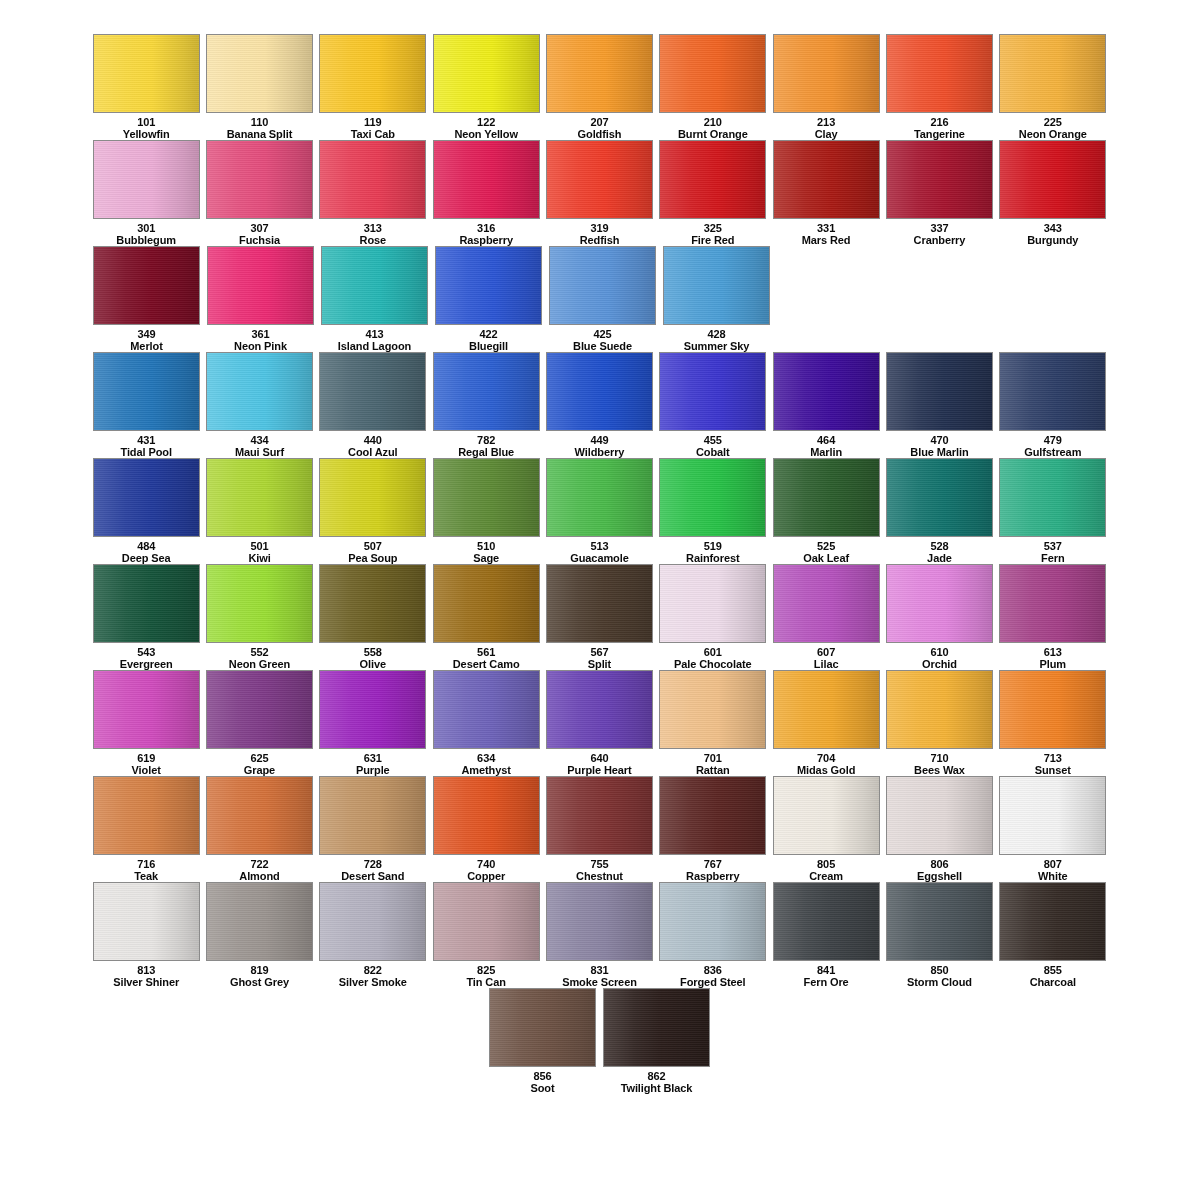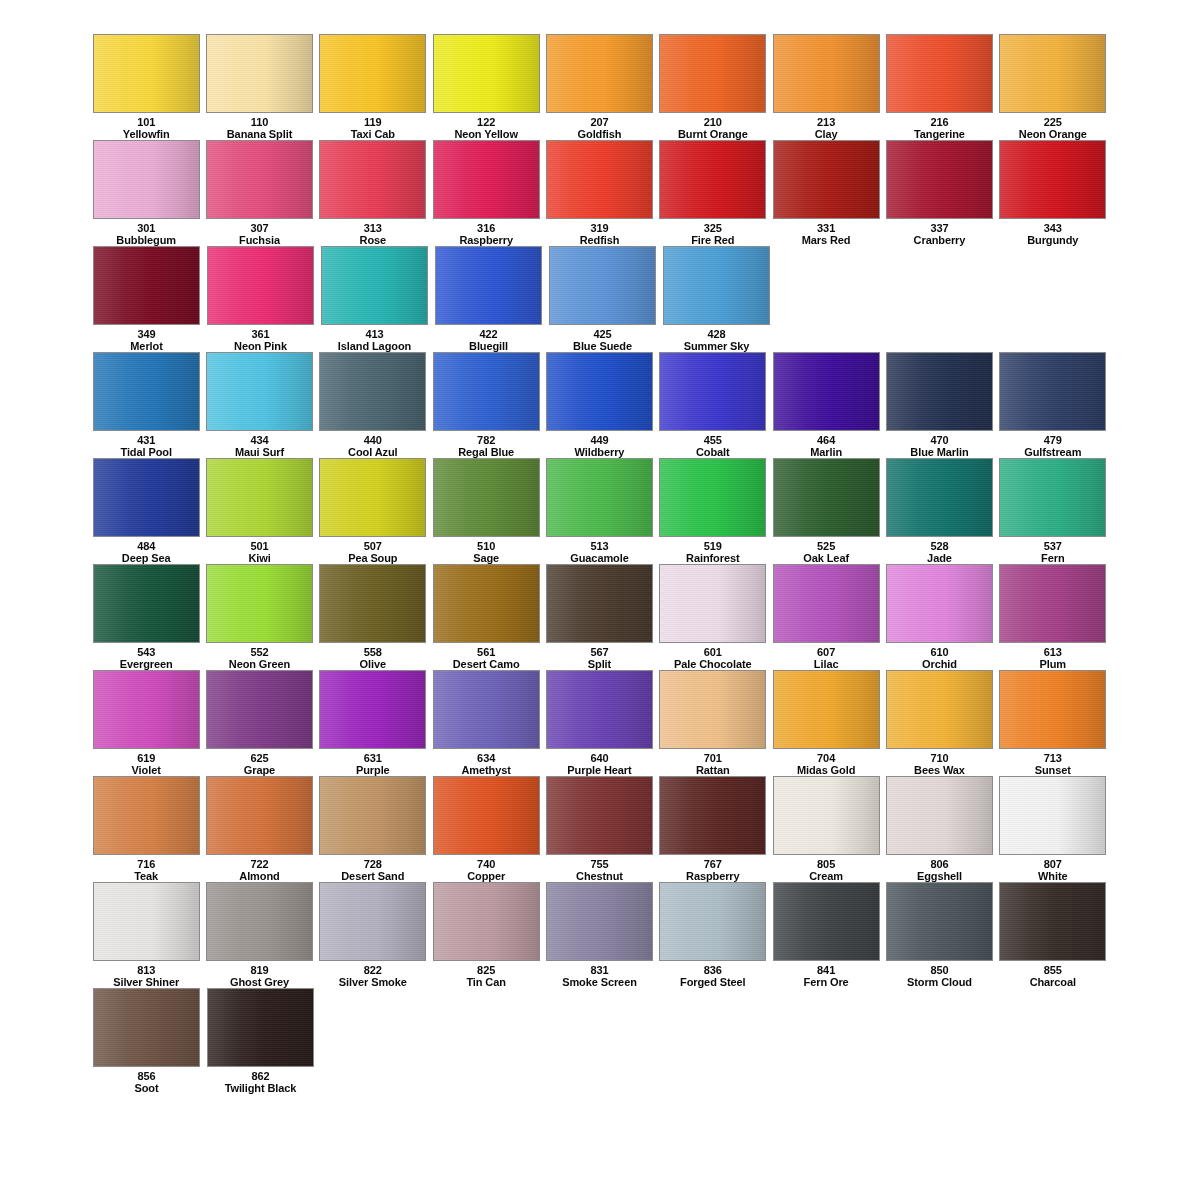--- a/index.html
+++ b/index.html
@@ -21,21 +21,21 @@
     padding: 34px 90px 0 90px;
     display: flex;
     flex-direction: column;
   }
   .swatch-row {
     display: flex;
     flex-direction: row;
     justify-content: flex-start;
     height: 113px;
   }
-  .swatch-row.centered { justify-content: flex-start; }
+  .swatch-row.centered { justify-content: center; }
 
   .swatch-cell {
     width: 113px;
     margin-right: 1px;
     display: flex;
     flex-direction: column;
     align-items: center;
   }
 
   .swatch-chip {

